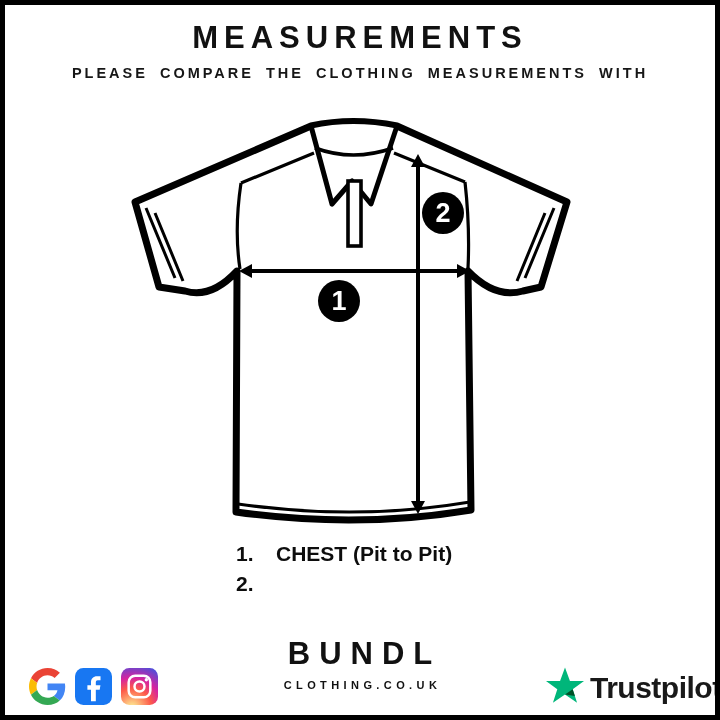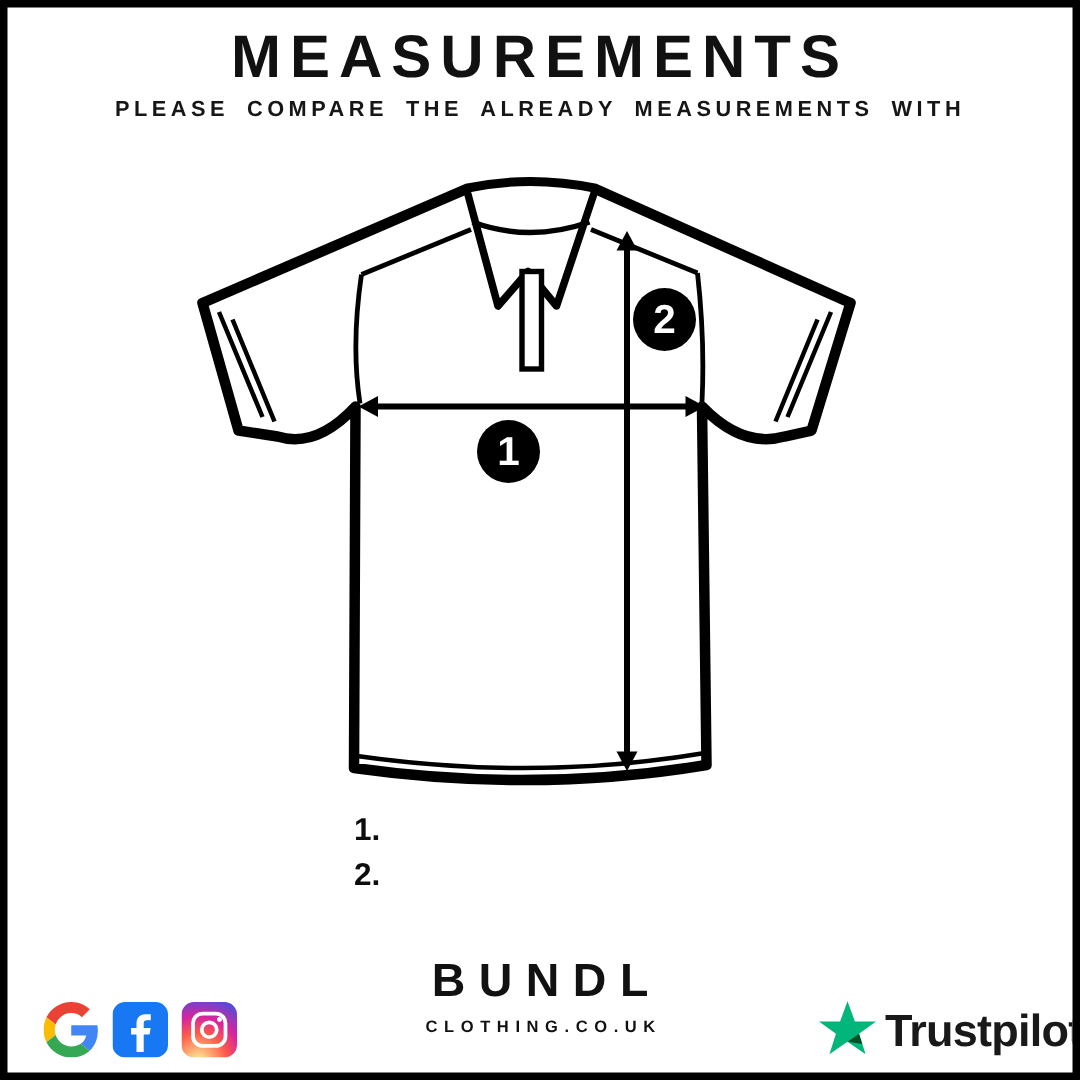--- a/index.html
+++ b/index.html
@@ -9,21 +9,21 @@
     box-sizing:border-box;
     background:#ffffff;
     border:5px solid #000;
     overflow:hidden;
     font-family:"Liberation Sans", sans-serif;
     color:#0a0a0a;
   }
   
   .header{position:absolute;top:16px;left:0;width:100%;text-align:center;}
   .title{
-    font-size:40px;font-weight:800;letter-spacing:6px;
+    font-size:31px;font-weight:800;letter-spacing:6px;
     color:#111;line-height:34px;
   }
   .subtitle{
     margin-top:7px;
     font-size:14.5px;font-weight:700;letter-spacing:3px;word-spacing:5px;
     color:#161616;line-height:22px;
   }
   
   .diagram{position:absolute;left:0;top:0;width:720px;height:720px;}
   
@@ -41,21 +41,21 @@
   .trustpilot-label{font-size:30px;font-weight:600;letter-spacing:-0.5px;color:#191919;line-height:40px;}
 </style>
 </head>
 <body>
 
 <div class="canvas">
 
   <div class="header">
     <div class="title">MEASUREMENTS</div>
     <div class="subtitle">
-      <div>PLEASE COMPARE THE ALREADY MEASUREMENTS WITH</div>
+      <div>PLEASE COMPARE THE CLOTHING MEASUREMENTS WITH</div>
     </div>
   </div>
 
   <svg class="diagram" viewBox="0 0 720 720">
 
     <path d="M 306 121 Q 348 112 392 121 L 562 197 L 536 282 L 518 286 Q 490 294 463 266
              L 466 505 Q 352 524 231 507 L 232 266 Q 206 294 180 286 L 154 282 L 130 197 Z" fill="#ffffff" stroke="#000000" stroke-width="7" stroke-linejoin="round"></path>
 
     <path d="M 233 499 Q 352 516 465 497" fill="none" stroke="#000000" stroke-width="3"></path>
 
@@ -90,20 +90,21 @@
     </g>
     <g>
       <circle cx="438" cy="208" r="21" fill="#000000"></circle>
       <text x="438" y="217" text-anchor="middle" font-size="27" font-weight="bold" fill="#ffffff">2</text>
     </g>
   </svg>
 
   <div class="legend">
     <div class="legend-row">
       <span class="legend-num">1.</span>
+      <span class="legend-text"><span>CHEST</span> <span>(Pit to Pit)</span></span>
     </div>
     <div class="legend-row">
       <span class="legend-num">2.</span>
     </div>
   </div>
 
   <div class="social">
     <span>
       <svg width="37" height="37" viewBox="0 0 48 48">
         <path d="M24 9.5c3.54 0 6.71 1.22 9.21 3.6l6.85-6.85C35.9 2.38 30.47 0 24 0 14.62 0 6.51 5.38 2.56 13.22l7.98 6.19C12.43 13.72 17.74 9.5 24 9.5z" fill="#EA4335"></path>

